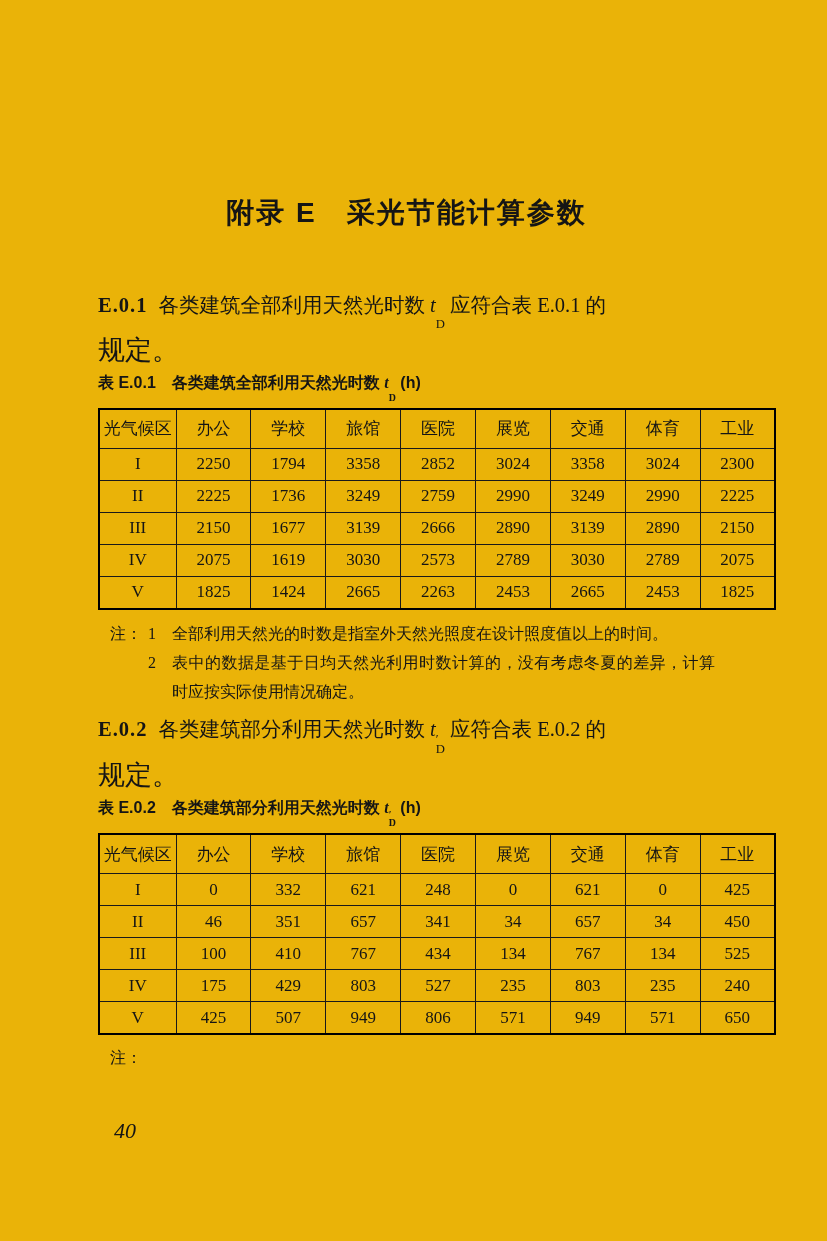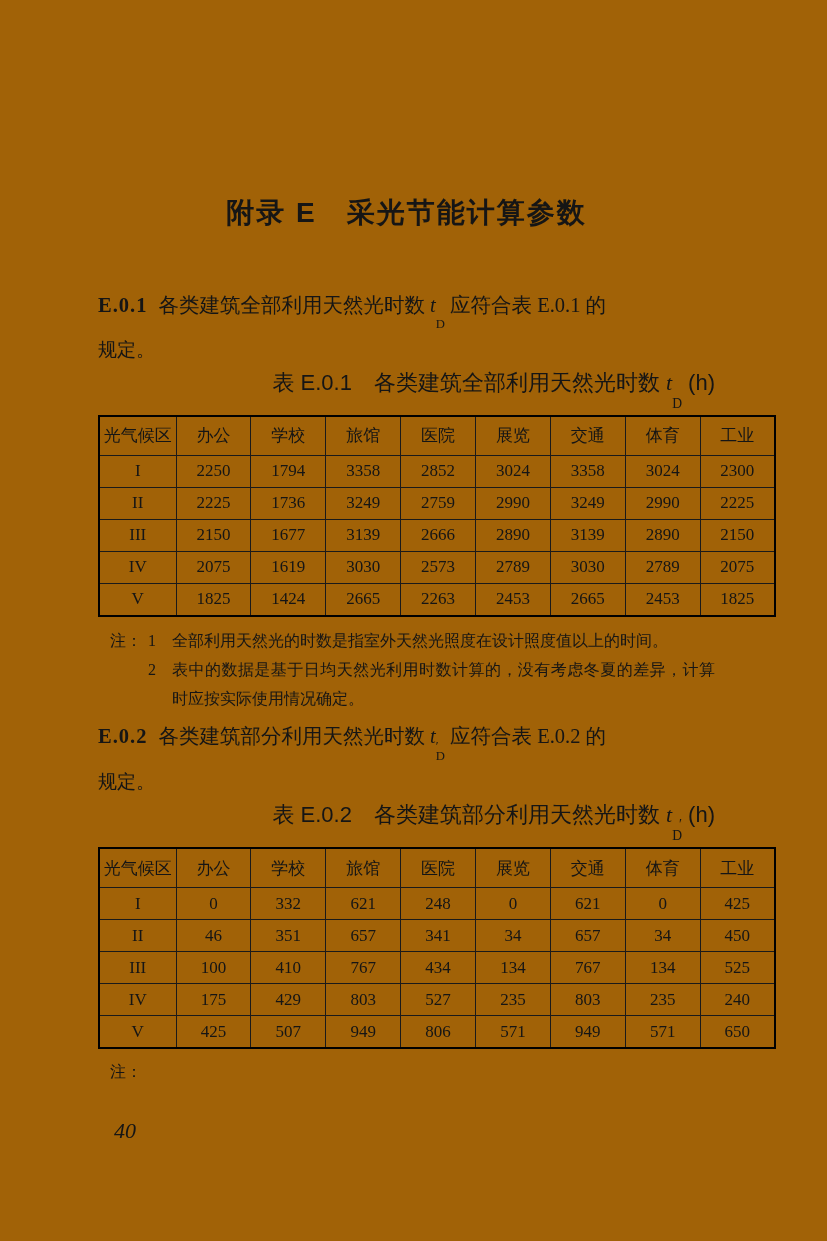--- a/index.html
+++ b/index.html
@@ -1,40 +1,40 @@
 <!DOCTYPE html>
 <html><head>
 <meta charset="utf-8">
 <style>
   html,body{margin:0;padding:0;background:#e8e8e8;}
   .page{
-    width:827px;height:1241px;background:#a16207;position:relative;
+    width:827px;height:1241px;background:#eab308;position:relative;
     margin:0 auto;overflow:hidden;color:#151515;
     font-family:"Liberation Serif","DejaVu Serif",serif;
   }
   .content{padding:196px 112px 0 98px;width:617px;}
 
   .title{
     margin:0;text-align:center;font-size:28px;line-height:34px;
     font-weight:bold;letter-spacing:2px;
     font-family:"Liberation Sans","DejaVu Sans",sans-serif;
   }
 
   .clause{margin:54px 0 0 0;font-size:20.5px;line-height:42px;}
   .clause .clause-label{font-weight:bold;margin-right:11px;letter-spacing:1px;}
-  .clause-line2{font-size:19px;line-height:42px;}
+  .clause-line2{font-size:27px;line-height:42px;}
 
   .sym{white-space:nowrap;}
   .sym i{font-style:italic;}
   .ps{display:inline-grid;grid-auto-rows:0.80em;font-size:0.62em;line-height:0.9;vertical-align:-0.55em;}
   .ps .pr{font-style:normal;}
   .ps .sb{font-style:normal;}
 
   .tbl-caption{
-    margin-top:0;text-align:right;font-size:22px;line-height:24px;font-weight:normal;
+    margin-top:0;text-align:left;font-size:16px;line-height:24px;font-weight:bold;
     font-family:"Liberation Sans","DejaVu Sans",sans-serif;
   }
   .tbl-caption .sym{font-family:"Liberation Serif","DejaVu Serif",serif;}
 
   table.data{
     border-collapse:collapse;table-layout:fixed;width:678px;margin-top:6px;
     border:2px solid #000;
   }
   table.data th,table.data td{
     border:1.5px solid #1a1a1a;text-align:center;vertical-align:middle;

